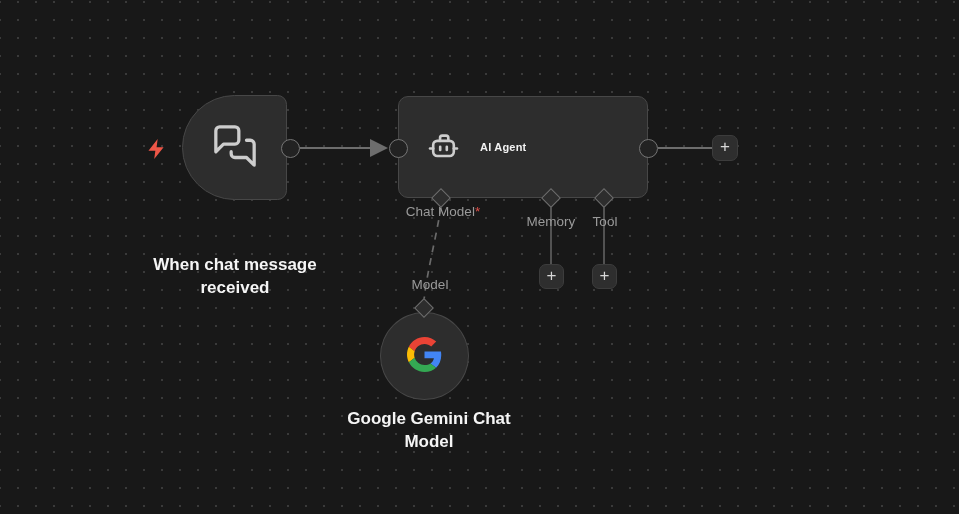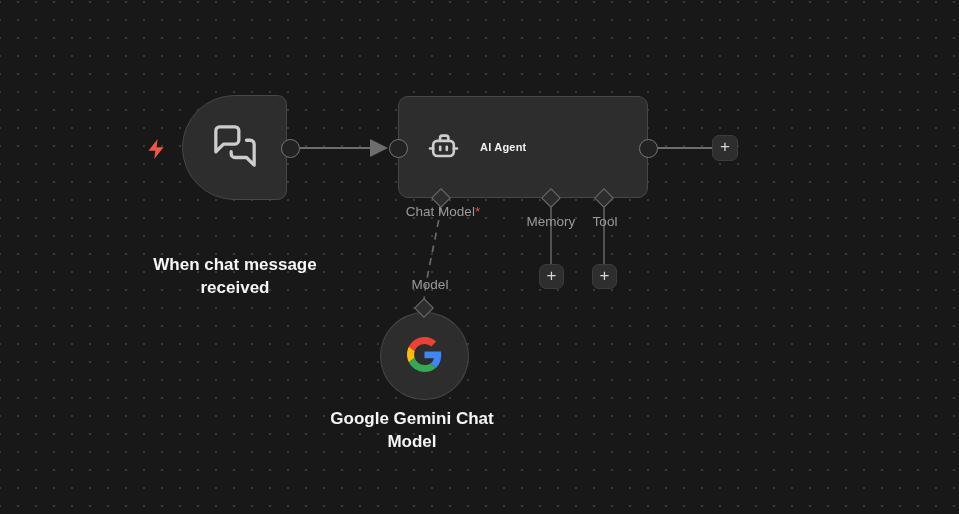--- a/index.html
+++ b/index.html
@@ -56,21 +56,21 @@
     position: absolute;
     width: 200px;
     text-align: center;
     color: #f5f5f5;
     font-size: 17px;
     font-weight: 700;
     line-height: 23px;
     z-index: 3;
   }
   .caption-trigger { left: 135px; top: 210px; margin-top: 43px; }
-  .caption-gemini  { left: 312px; top: 407px; }
+  .caption-gemini  { left: 329px; top: 407px; }
 
   .port-circle {
     position: absolute;
     width: 19px; height: 19px;
     border-radius: 50%;
     background: #222222;
     border: 1.6px solid #757575;
     z-index: 4;
   }
 

